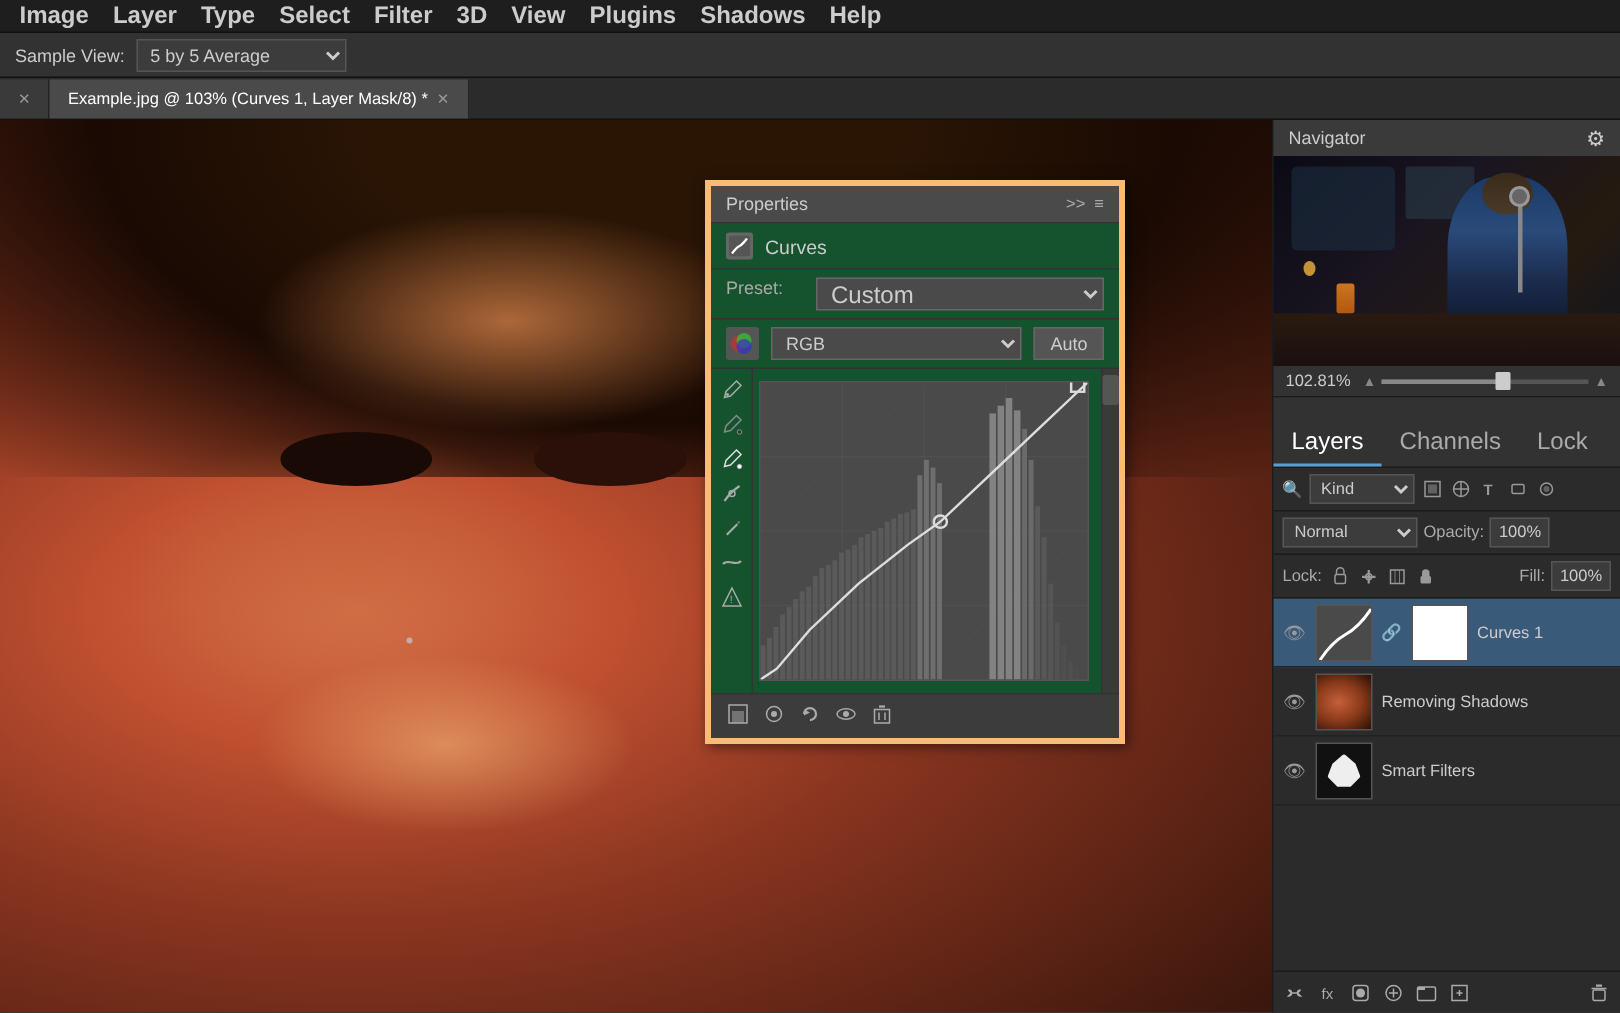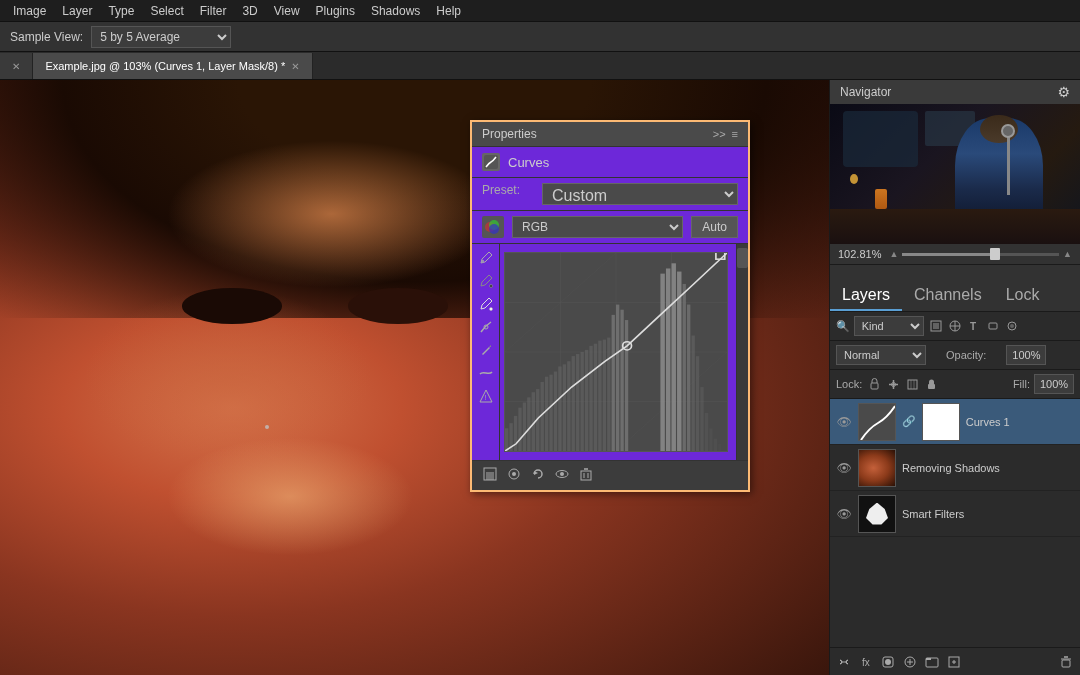--- a/index.html
+++ b/index.html
@@ -18,23 +18,24 @@
       height: 22px;
       background: #1e1e1e;
       display: flex;
       align-items: center;
       padding: 0 6px;
       gap: 2px;
       border-bottom: 1px solid #111;
     }
     .menu-item {
       padding: 2px 7px;
-      font-size: 12px;
+      font-size: 16px;
       color: #ccc;
       cursor: pointer;
+      font-weight: bold;
     }
 
     
     #options-bar {
       height: 30px;
       background: #323232;
       display: flex;
       align-items: center;
       padding: 0 10px;
       gap: 8px;
@@ -104,21 +105,21 @@
     
     .hair-top {
       position: absolute;
       top: 0; left: 0; right: 0;
       height: 40%;
       background: radial-gradient(ellipse at 50% 0%, #2a1505 30%, #1a0a03 60%, transparent 100%);
     }
 
     
     #right-panel {
-      width: 251px;
+      width: 232px;
       background: #2b2b2b;
       border-left: 1px solid #1a1a1a;
       display: flex;
       flex-direction: column;
     }
 
     
     #navigator {
       border-bottom: 1px solid #1a1a1a;
     }
@@ -226,21 +227,21 @@
       align-items: center;
       justify-content: center;
       font-size: 10px;
       color: #999;
       cursor: pointer;
     }
 
     #blend-mode-row {
       display: flex;
       align-items: center;
-      gap: 20px;
+      gap: 4px;
       padding: 4px 6px;
       border-bottom: 1px solid #1a1a1a;
     }
     .blend-dropdown {
       background: #3c3c3c;
       border: 1px solid #555;
       color: #ccc;
       font-size: 11px;
       padding: 1px 3px;
       width: 90px;
@@ -357,22 +358,22 @@
       background: #eee;
       clip-path: polygon(50% 0%, 85% 30%, 100% 70%, 70% 100%, 30% 100%, 0% 70%, 15% 30%);
     }
 
     
     #properties-panel {
       position: absolute;
       top: 40px;
       left: 470px;
       width: 280px;
-      background: #6d28d9;
-      border: 2px solid #fdba74;
+      background: #14532d;
+      border: 4px solid #fdba74;
       z-index: 100;
       box-shadow: 2px 2px 8px rgba(0,0,0,0.5);
     }
     #properties-header {
       background: #4a4a4a;
       padding: 5px 10px;
       display: flex;
       align-items: center;
       justify-content: space-between;
       border-bottom: 1px solid #333;

